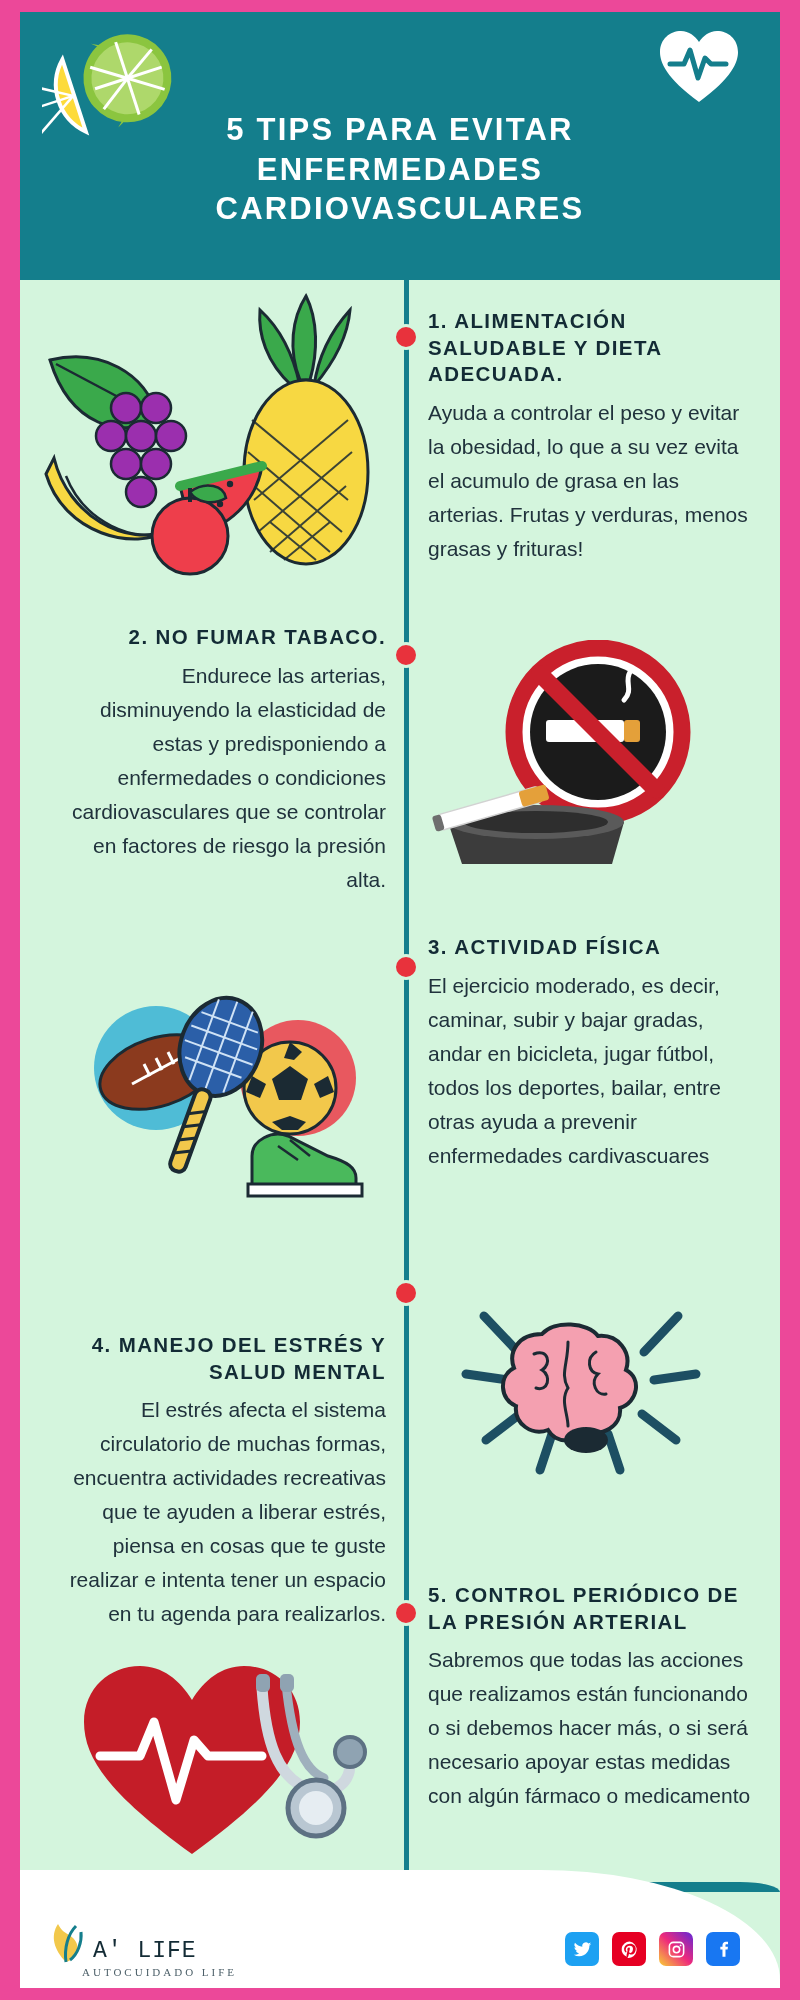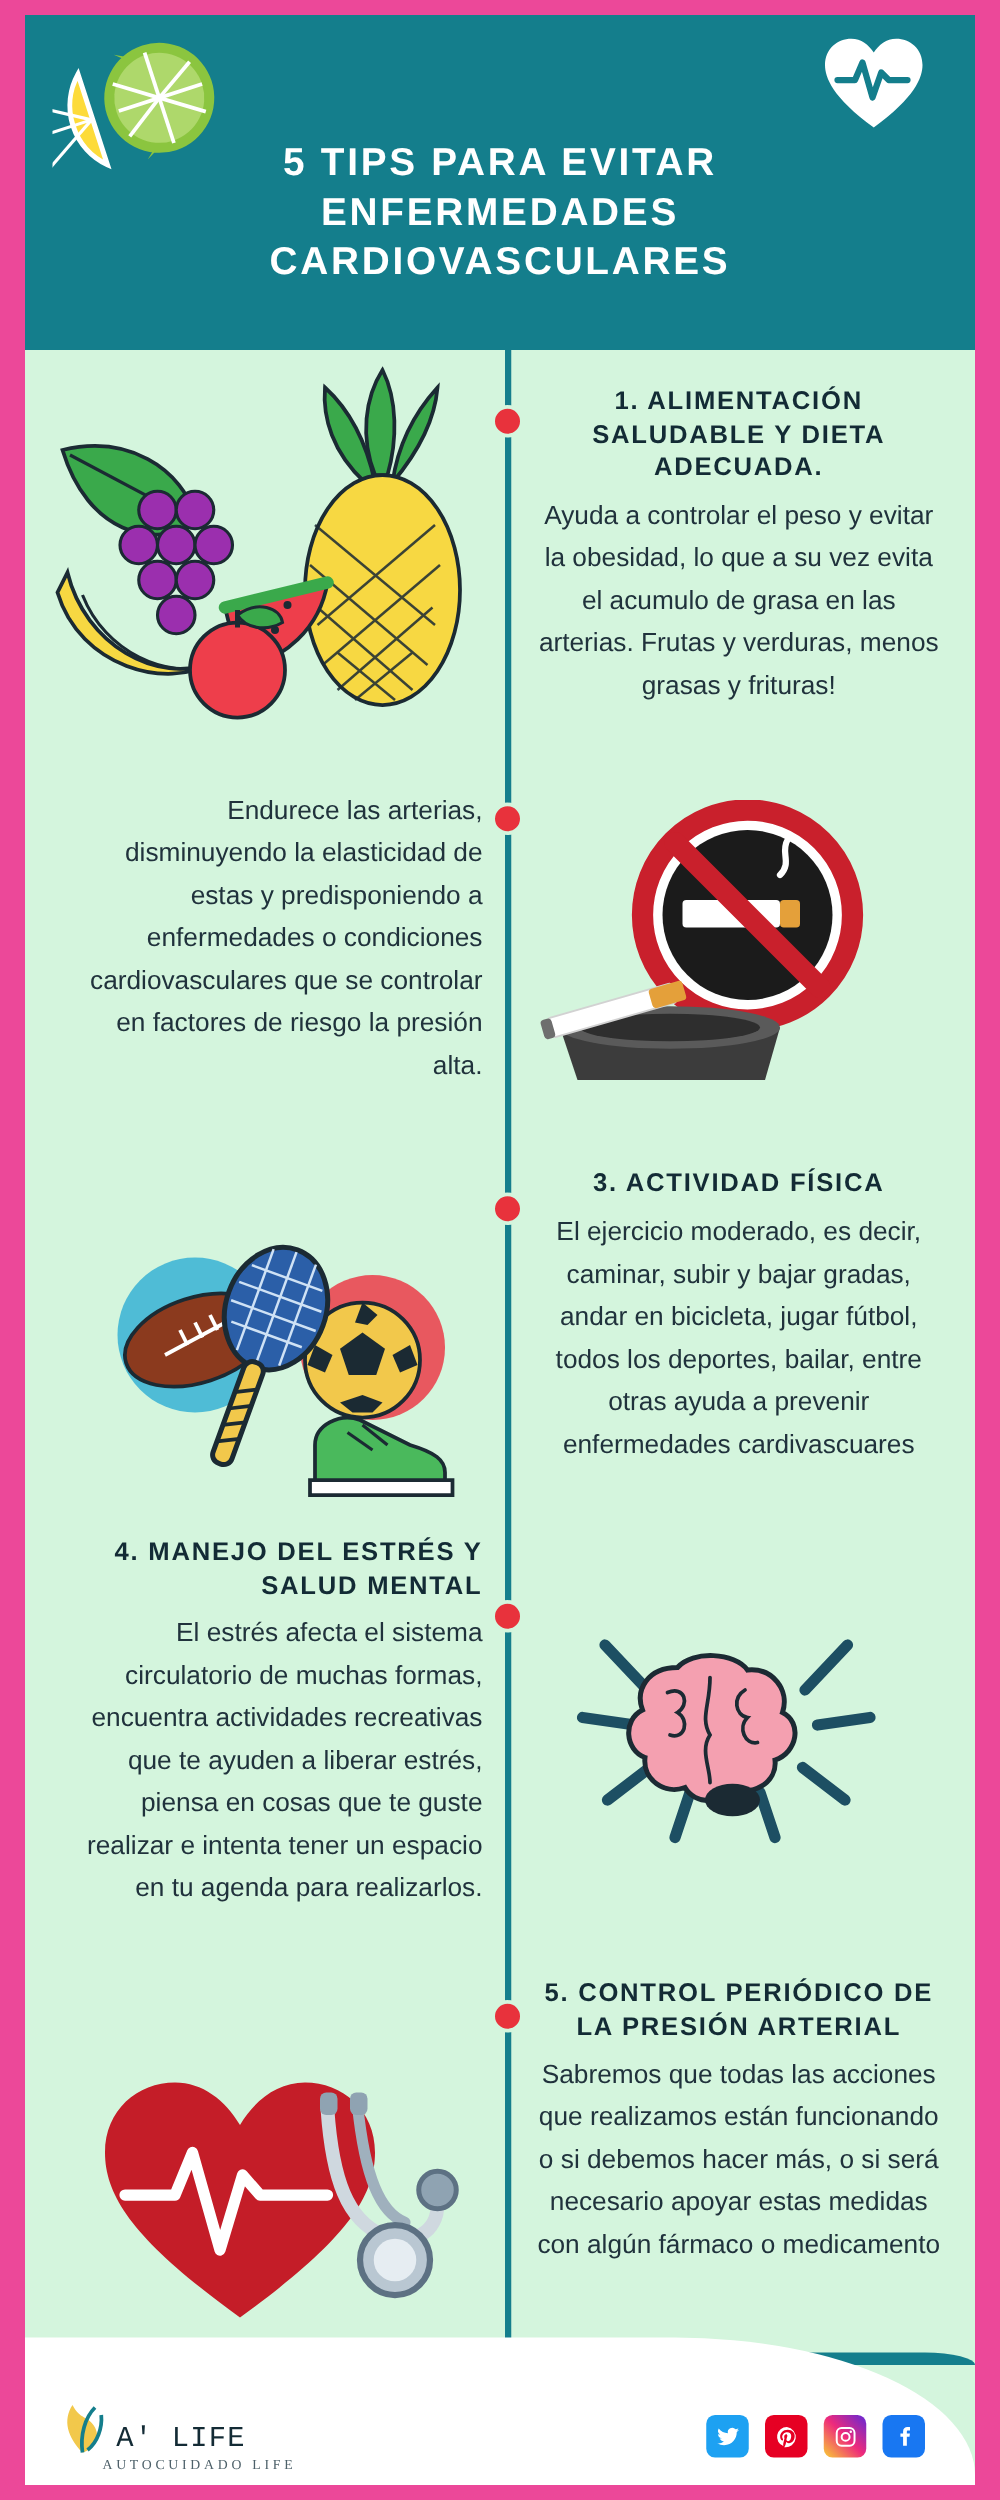--- a/index.html
+++ b/index.html
@@ -72,21 +72,21 @@
     color: #132b35;
     line-height: 1.3;
     text-transform: uppercase;
   }
   .blk p {
     margin-top: 8px;
     font-size: 21px;
     line-height: 1.62;
     color: #20323c;
   }
-  .right { left: 408px; text-align: center; }
+  .right { left: 408px; text-align: left; }
   .left  { left: 30px; width: 336px; text-align: right; }
   .right { width: 326px; }
 
   
   .art { position: absolute; }
 
   
   .footer-wave {
     position: absolute; left: 0; bottom: 0;
     width: 760px; height: 118px;
@@ -223,20 +223,21 @@
       <path d="M160 212 L160 198" stroke="#1b2a33" stroke-width="4"></path>
       <path d="M160 202 C176 190 194 196 196 208 C182 216 166 212 160 202 Z" fill="#3aa94b" stroke="#1b2a33" stroke-width="2.5"></path>
     </svg>
 
     <div class="blk right" style="top:296px">
       <h2>1. ALIMENTACIÓN SALUDABLE Y DIETA ADECUADA.</h2>
       <p>Ayuda a controlar el peso y evitar la obesidad, lo que a su vez evita el acumulo de grasa en las arterias. Frutas y verduras, menos grasas y frituras!</p>
     </div>
 
     <div class="blk left" style="top:612px">
+      <h2>2. NO FUMAR TABACO.</h2>
       <p>Endurece las arterias, disminuyendo la elasticidad de estas y predisponiendo a enfermedades o condiciones cardiovasculares que se controlar en factores de riesgo la presión alta.</p>
     </div>
 
     <svg class="art" style="left:408px; top:628px; width:300px; height:250px;" viewBox="0 0 300 250">
       <circle cx="170" cy="92" r="84" fill="#ffffff" stroke="#c9202c" stroke-width="17"></circle>
       <circle cx="170" cy="92" r="68" fill="#1b1b1b"></circle>
       <rect x="118" y="80" width="78" height="22" rx="3" fill="#ffffff"></rect>
       <rect x="196" y="80" width="16" height="22" rx="3" fill="#e4a03a"></rect>
       <path d="M196 60 C206 50 196 42 202 32" stroke="#ffffff" stroke-width="5" fill="none" stroke-linecap="round"></path>
       <line x1="112" y1="34" x2="228" y2="150" stroke="#c9202c" stroke-width="17" stroke-linecap="round"></line>
@@ -298,21 +299,21 @@
       </g>
 
       <path d="M186 176 C186 160 206 150 222 156 L262 176 C282 182 290 188 290 198 L290 206 L186 206 Z" fill="#4ab95c" stroke="#1b2a33" stroke-width="3"></path>
       <path d="M182 204 L296 204 L296 216 L182 216 Z" fill="#ffffff" stroke="#1b2a33" stroke-width="3"></path>
       <g stroke="#1b2a33" stroke-width="2.5">
         <line x1="212" y1="166" x2="232" y2="180"></line>
           <line x1="224" y1="160" x2="244" y2="176"></line>
       </g>
     </svg>
 
-    <div class="blk left" style="top:1217px">
+    <div class="blk left" style="top:1320px">
       <h2>4. MANEJO DEL ESTRÉS Y SALUD MENTAL</h2>
       <p>El estrés afecta el sistema circulatorio de muchas formas, encuentra actividades recreativas que te ayuden a liberar estrés, piensa en cosas que te guste realizar e intenta tener un espacio en tu agenda para realizarlos.</p>
     </div>
 
     <svg class="art" style="left:436px; top:1270px; width:250px; height:220px;" viewBox="0 0 250 220">
       <g stroke="#1d4f63" stroke-width="9" stroke-linecap="round">
         <line x1="28" y1="34" x2="62" y2="70"></line>
         <line x1="10" y1="92" x2="52" y2="98"></line>
         <line x1="30" y1="158" x2="64" y2="132"></line>
         <line x1="84" y1="188" x2="96" y2="152"></line>

